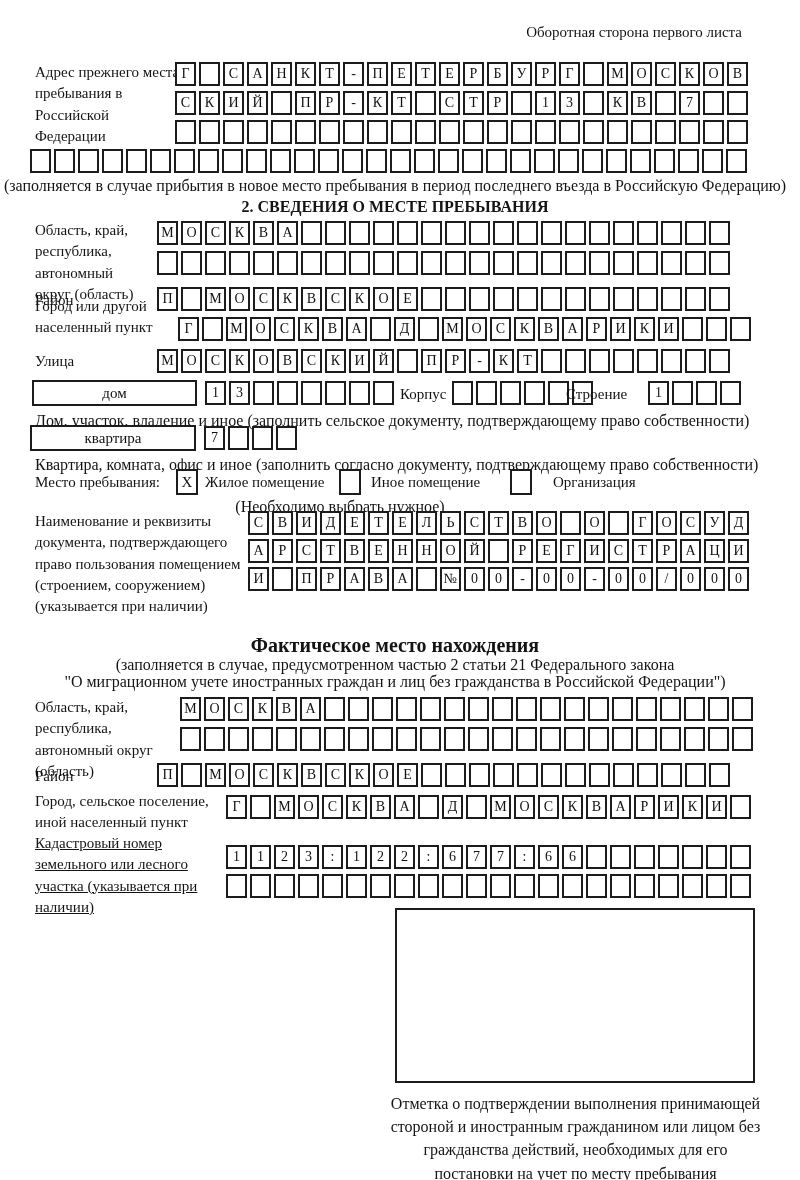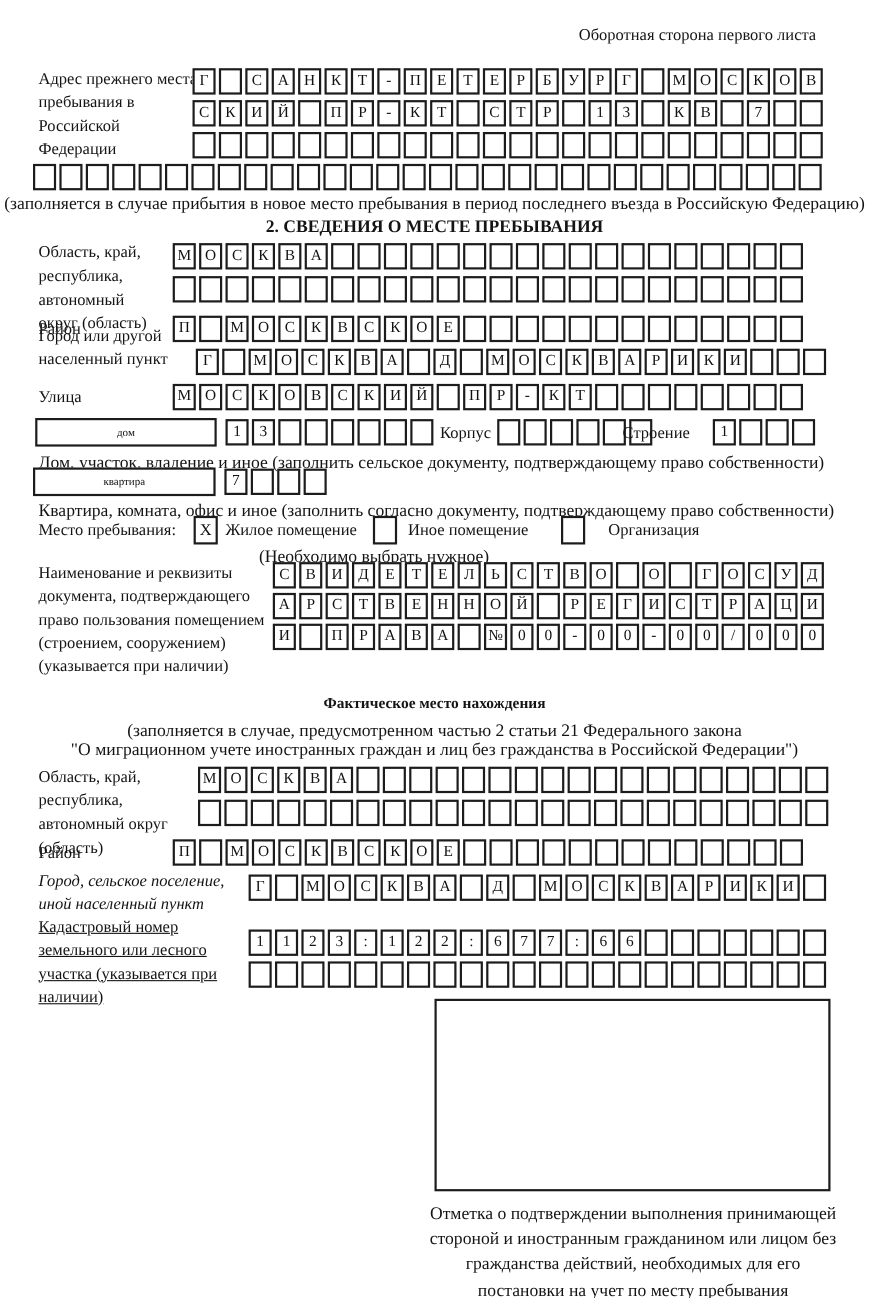--- a/index.html
+++ b/index.html
@@ -13,21 +13,21 @@
   .center{text-align:center;}
   .bold{font-weight:bold;}
   .row{position:absolute;display:flex;gap:3px;}
   .cell{
     box-sizing:border-box;flex:none;width:21px;height:24px;
     border:2px solid #1c1c1c;display:flex;align-items:center;justify-content:center;
     font-size:14px;line-height:1;color:#111;background:#fff;
   }
   .widebox{
     box-sizing:border-box;position:absolute;border:2px solid #1c1c1c;background:#fff;
-    display:flex;align-items:center;justify-content:center;font-size:10px;height:26px;
+    display:flex;align-items:center;justify-content:center;font-size:15px;height:26px;
   }
   .check{
     box-sizing:border-box;position:absolute;width:22px;height:26px;border:2px solid #1c1c1c;
     display:flex;align-items:center;justify-content:center;font-size:15px;background:#fff;
   }
   .stampbox{
     box-sizing:border-box;position:absolute;border:2px solid #1c1c1c;background:#fff;
   }
 </style>
 </head>
@@ -401,21 +401,21 @@
       <div class="cell">0</div>
       <div class="cell">-</div>
       <div class="cell">0</div>
       <div class="cell">0</div>
       <div class="cell">/</div>
       <div class="cell">0</div>
       <div class="cell">0</div>
       <div class="cell">0</div>
     </div>
 
-  <div class="abs lbl bold center" style="left:0;top:631px;width:790px;font-size:14px;text-align:center;">Фактическое место нахождения</div>
+  <div class="abs lbl bold center" style="left:0;top:631px;width:790px;font-size:20px;text-align:center;">Фактическое место нахождения</div>
   <div class="abs note center" style="left:0;top:656px;width:790px;">(заполняется в случае, предусмотренном частью 2 статьи 21 Федерального закона</div>
   <div class="abs note center" style="left:0;top:673px;width:790px;">"О миграционном учете иностранных граждан и лиц без гражданства в Российской Федерации")</div>
 
   <div class="abs lbl" style="left:35px;top:697px;width:152px;">Область, край, республика, автономный округ (область)</div>
   <div class="row" style="left:180px;top:697px;">
       <div class="cell">М</div>
       <div class="cell">О</div>
       <div class="cell">С</div>
       <div class="cell">К</div>
       <div class="cell">В</div>
@@ -487,21 +487,21 @@
       <div class="cell"></div>
       <div class="cell"></div>
       <div class="cell"></div>
       <div class="cell"></div>
       <div class="cell"></div>
       <div class="cell"></div>
       <div class="cell"></div>
       <div class="cell"></div>
     </div>
 
-  <div class="abs lbl" style="left:35px;top:791px;width:195px;font-style:italic;">Город, сельское поселение, иной населенный пункт</div>
+  <div class="abs lbl" style="left:35px;top:791px;width:195px;">Город, сельское поселение, иной населенный пункт</div>
   <div class="row" style="left:226px;top:795px;">
       <div class="cell">Г</div>
       <div class="cell"></div>
       <div class="cell">М</div>
       <div class="cell">О</div>
       <div class="cell">С</div>
       <div class="cell">К</div>
       <div class="cell">В</div>
       <div class="cell">А</div>
       <div class="cell"></div>

